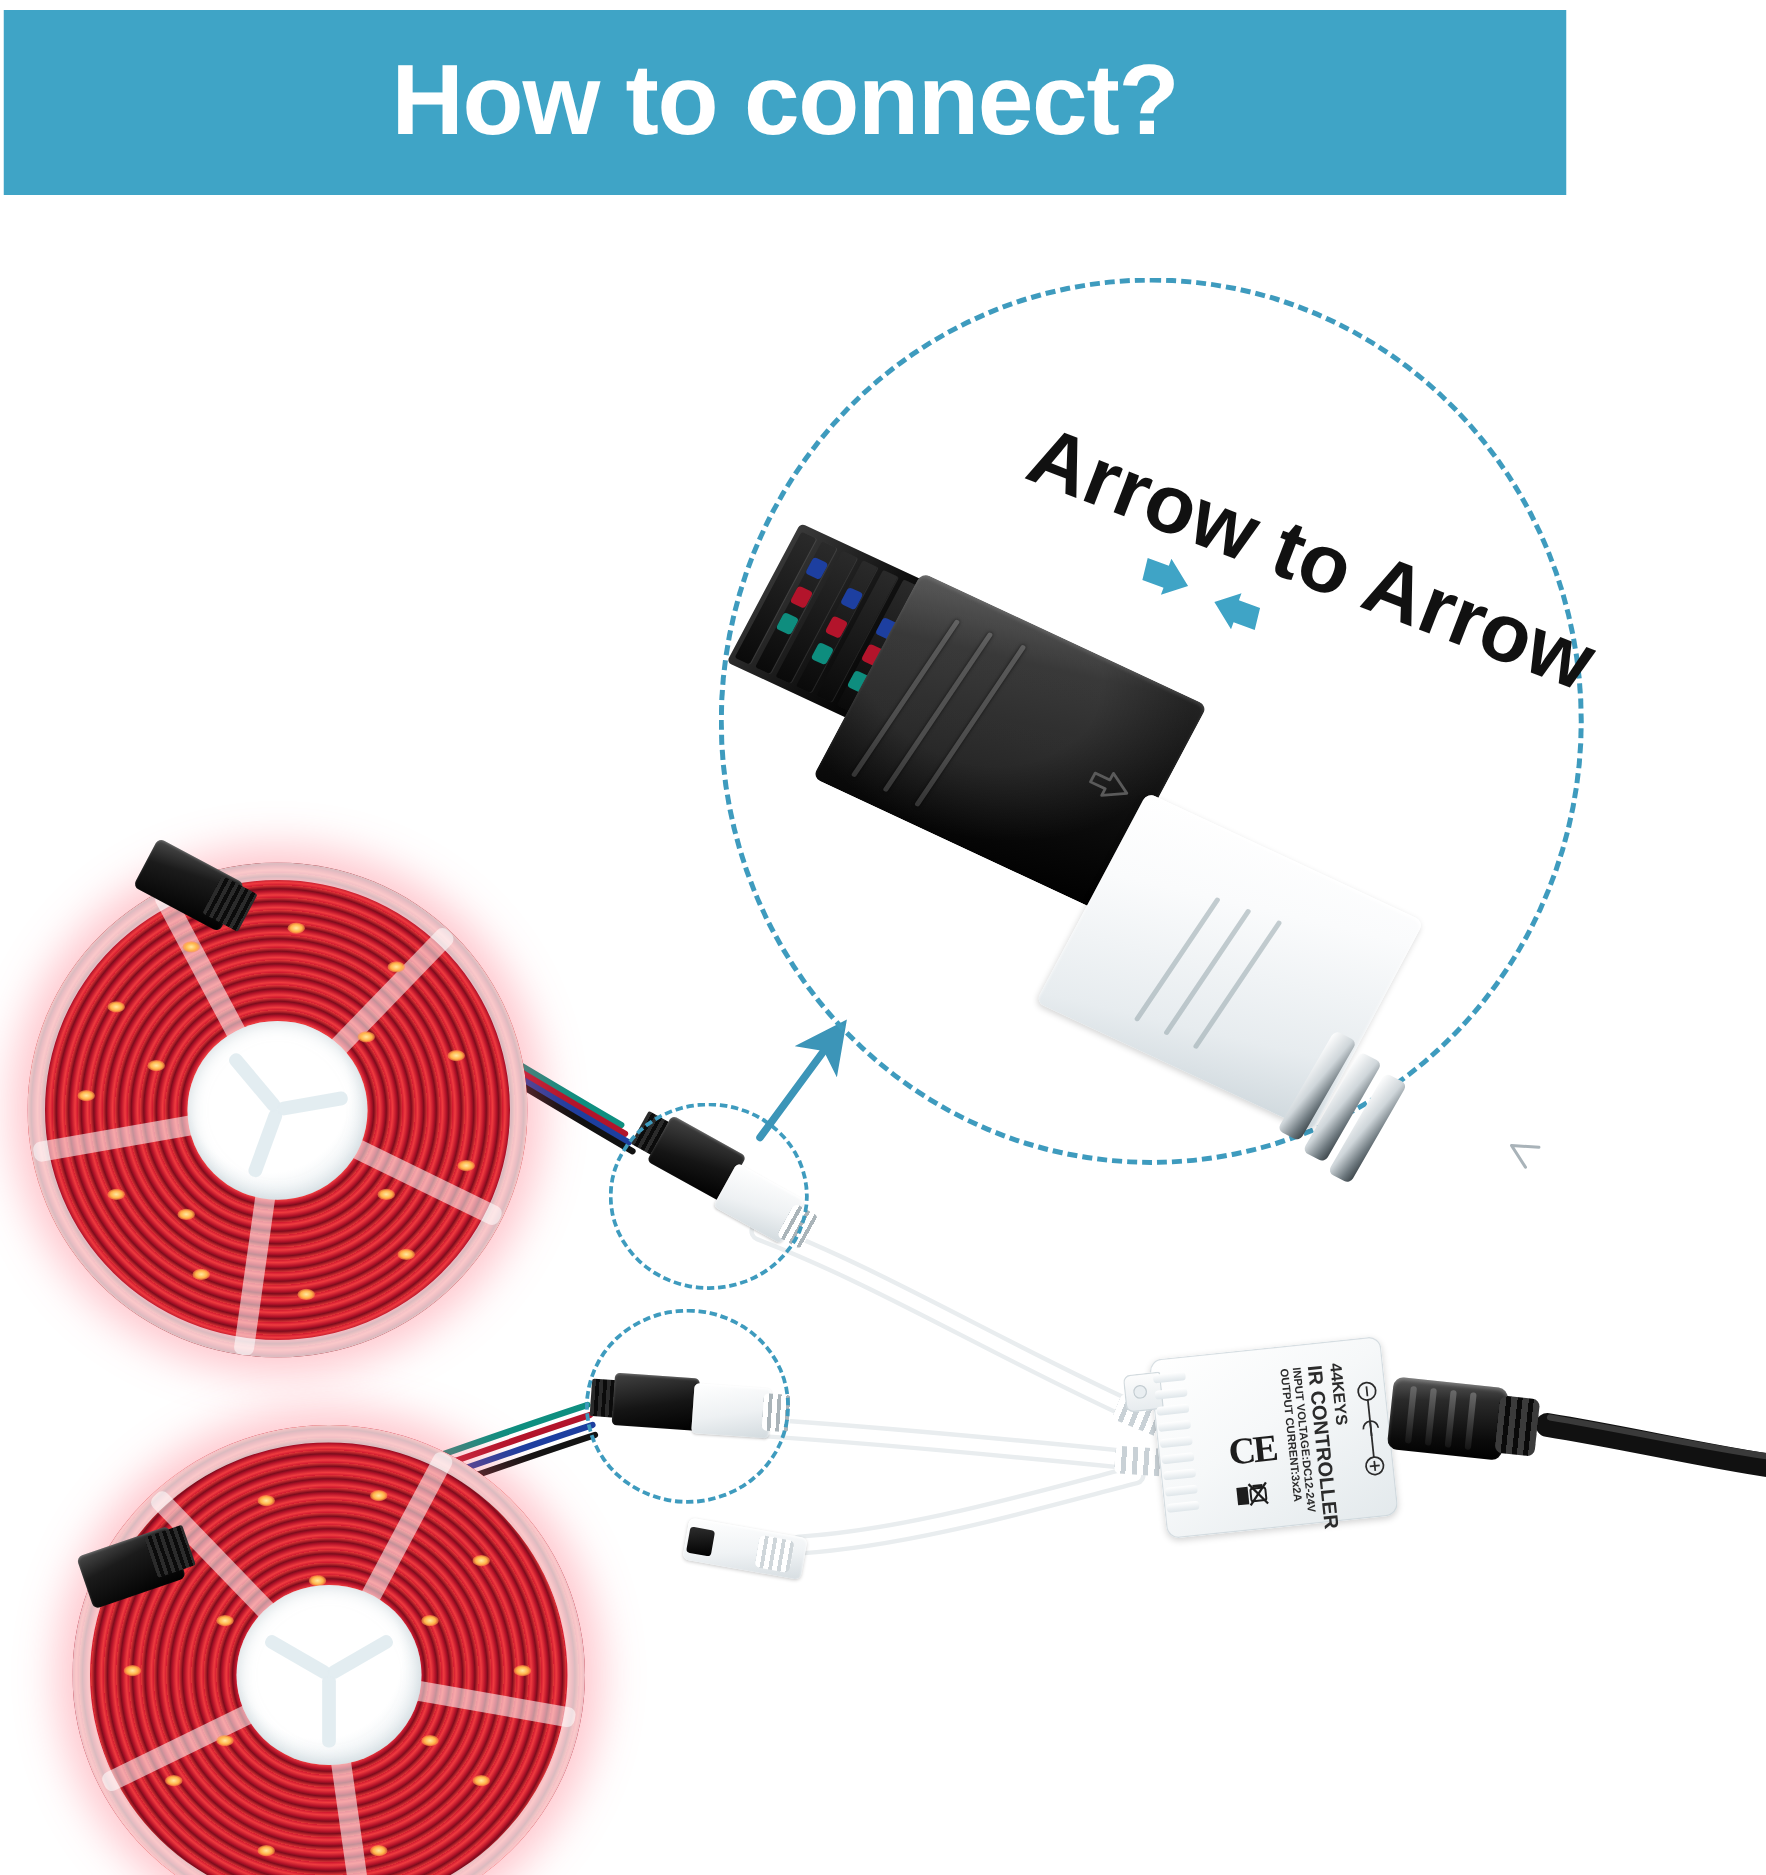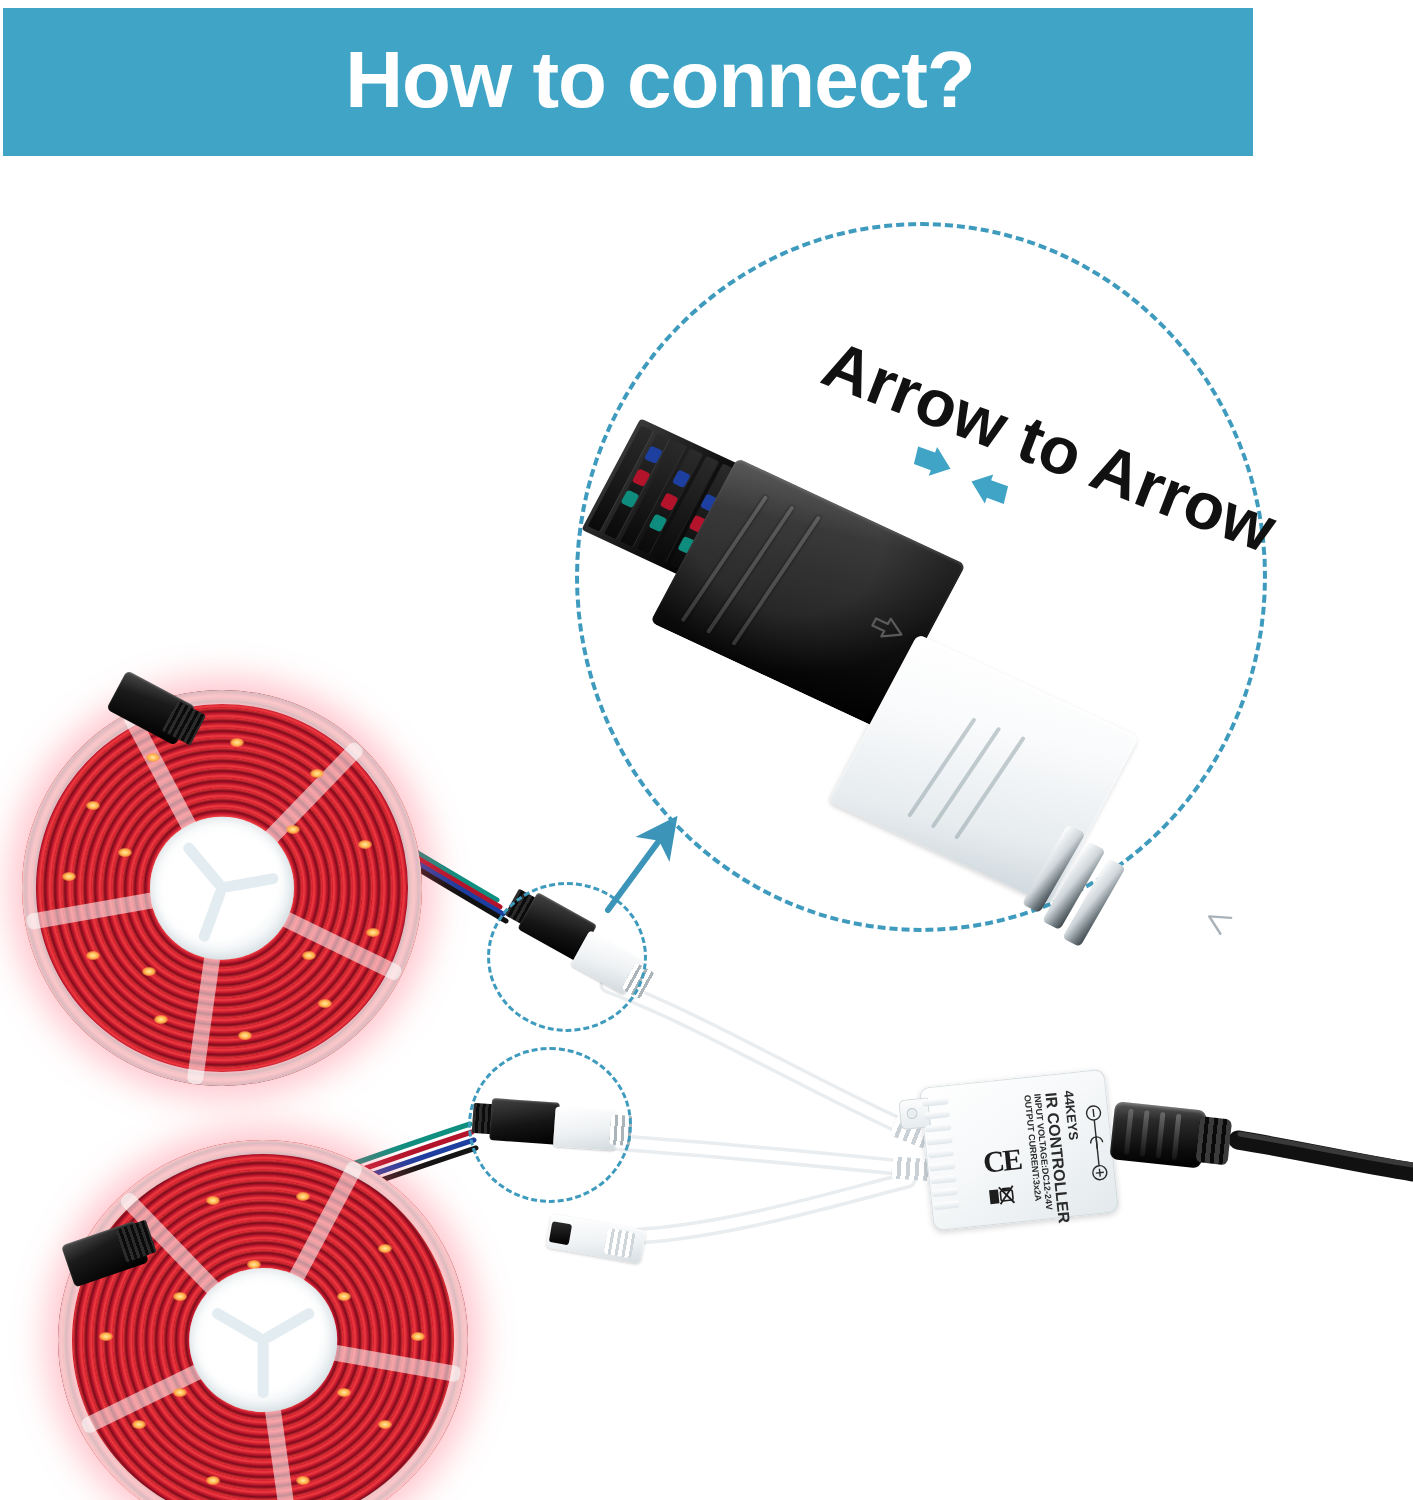--- a/index.html
+++ b/index.html
@@ -34,21 +34,20 @@
     top: 50%;
     width: 100%;
     transform: translateY(-52%);
     text-align: center;
     color: #ffffff;
     font-size: 80px;
     font-weight: 700;
     letter-spacing: -1px;
     line-height: 1;
     font-family: "Liberation Sans", sans-serif;
-    padding-left: 32px;
   }
 
   
   .dashed-circle {
     position: absolute;
     border-radius: 50%;
     border: 3px dashed #3E9BBE;
     box-sizing: border-box;
   }
   .big-circle {

